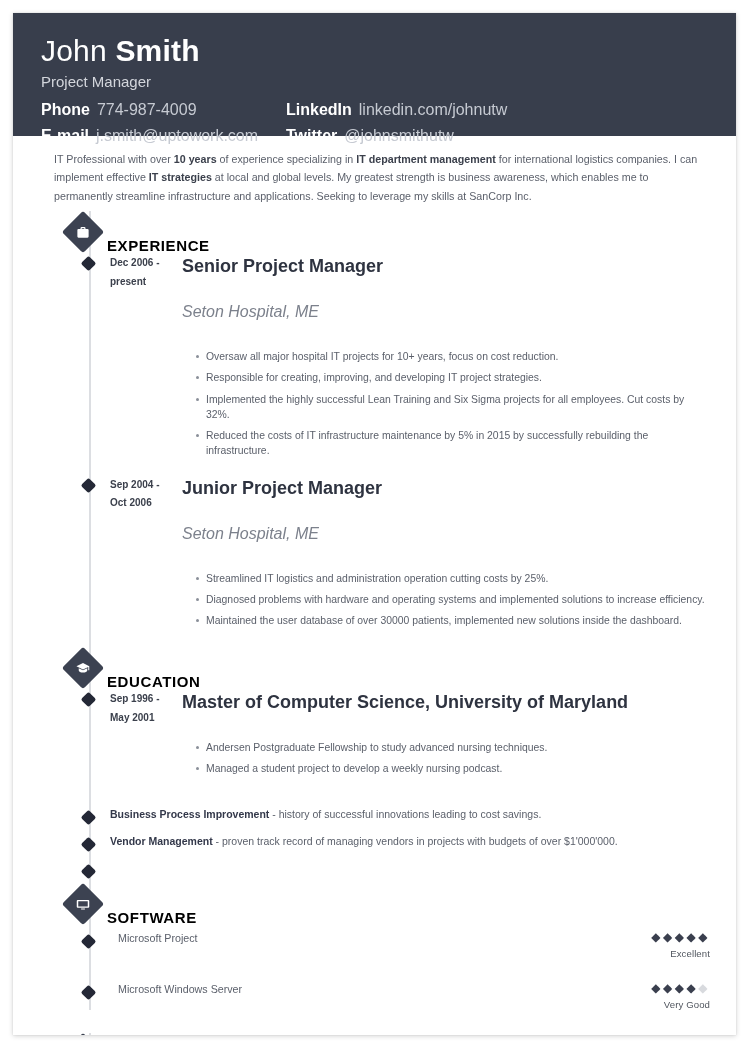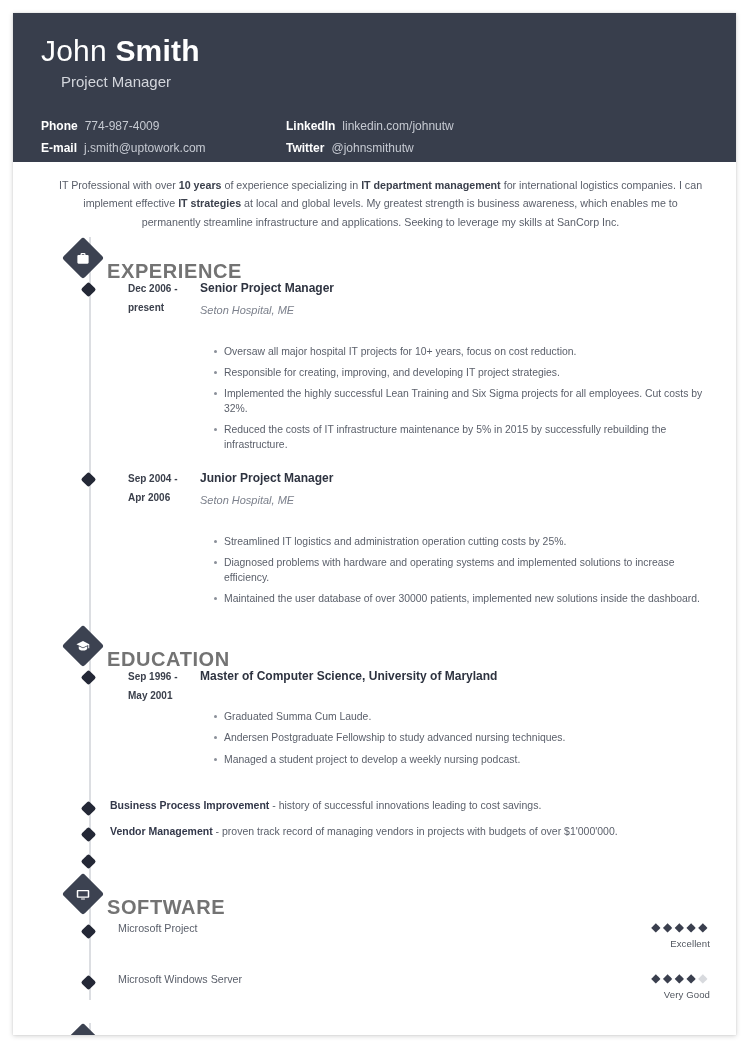--- a/index.html
+++ b/index.html
@@ -23,44 +23,43 @@
     height: 1022px;
     background: #ffffff;
     box-shadow: 0 1px 5px rgba(0,0,0,0.18), 0 0 1px rgba(0,0,0,0.15);
     overflow: hidden;
   }
 
   
   .header {
     background: #383e4c;
     padding: 22px 12px 20px 28px;
-    height: 149px;
+    height: 123px;
     box-sizing: border-box;
   }
   .name {
     color: #ffffff;
     font-size: 30px;
     letter-spacing: 0.2px;
     line-height: 1.05;
     font-weight: 400;
   }
   .name b { font-weight: 700; }
   .job-title {
     color: #d3d6dc;
     font-size: 15px;
     margin-top: 6px;
     font-weight: 400;
-    margin-left: 20px;
   }
   .contact-grid {
-    margin-top: 29px;
+    margin-top: 11px;
     display: grid;
     grid-template-columns: 245px auto;
     row-gap: 8px;
-    font-size: 12px;
+    font-size: 16px;
   }
   .contact-item { display: flex; align-items: baseline; }
   .contact-label {
     color: #ffffff;
     font-weight: 700;
     margin-right: 7px;
     white-space: nowrap;
   }
   .contact-value { color: #c6cad2; font-weight: 400; }
 
@@ -68,21 +67,21 @@
   .body-area {
     padding: 0 26px 0 26px;
     position: relative;
   }
 
   .summary {
     font-size: 10.7px;
     line-height: 1.72;
     color: #5a5f6a;
     padding: 14px 3px 6px 15px;
-    text-align: center;
+    text-align: left;
   }
   .summary b { color: #3b404c; font-weight: 700; }
 
   
   .section { position: relative; }
 
   .timeline {
     position: absolute;
     left: 50px;
     top: 0;
@@ -107,23 +106,23 @@
     background: #3c4251;
     transform: rotate(45deg);
     border-radius: 3px;
     display: flex;
     align-items: center;
     justify-content: center;
   }
   .diamond svg { transform: rotate(-45deg); display: block; }
   .section-title {
     margin-left: 68px;
-    font-size: 20px;
+    font-size: 15px;
     font-weight: 700;
-    color: #737373;
+    color: #000000;
     letter-spacing: 0.6px;
     margin-top: 27px;
   }
 
   .entry {
     position: relative;
     display: flex;
     padding-left: 33px;
     z-index: 2;
   }
@@ -134,40 +133,40 @@
     width: 11px;
     height: 11px;
     background: #242836;
     transform: rotate(45deg);
     border-radius: 2px;
     z-index: 3;
   }
   .dates {
     width: 72px;
     flex: 0 0 72px;
-    margin-left: 56px;
+    margin-left: 38px;
     font-size: 10px;
     font-weight: 700;
     color: #3b404c;
     line-height: 1.85;
     padding-top: 1px;
   }
   .entry-body { flex: 1; padding-top: 0px; }
   .entry-title {
-    font-size: 12px;
+    font-size: 18px;
     font-weight: 700;
     color: #2e3340;
     line-height: 1.5;
   }
   .entry-sub {
-    font-size: 11px;
+    font-size: 16px;
     font-style: italic;
     color: #7c818c;
     line-height: 1.7;
-    margin-top: 4px;
+    margin-top: 18px;
   }
   ul.bullets {
     margin: 21px 0 0 0;
     padding: 0 0 0 14px;
     list-style: none;
   }
   ul.bullets li {
     font-size: 10.4px;
     color: #5a5f6a;
     line-height: 1.45;
@@ -299,21 +298,21 @@
           </ul>
         </div>
       </div>
 
       <div class="sp-14"></div>
 
       <div class="entry">
         <div class="marker"></div>
         <div class="dates">
           <div>Sep 2004 -</div>
-          <div>Apr 2006</div>
+          <div>Oct 2006</div>
         </div>
         <div class="entry-body">
           <div class="entry-title">Junior Project Manager</div>
           <div class="entry-sub">Seton Hospital, ME</div>
           <ul class="bullets">
             <li>Streamlined IT logistics and administration operation cutting costs by 25%.</li>
             <li>Diagnosed problems with hardware and operating systems and implemented solutions to increase efficiency.</li>
             <li>Maintained the user database of over 30000 patients, implemented new solutions inside the dashboard.</li>
           </ul>
         </div>
@@ -336,21 +335,20 @@
 
       <div class="entry">
         <div class="marker"></div>
         <div class="dates">
           <div>Sep 1996 -</div>
           <div>May 2001</div>
         </div>
         <div class="entry-body">
           <div class="entry-title">Master of Computer Science, University of Maryland</div>
           <ul class="bullets">
-            <li>Graduated Summa Cum Laude.</li>
             <li>Andersen Postgraduate Fellowship to study advanced nursing techniques.</li>
             <li>Managed a student project to develop a weekly nursing podcast.</li>
           </ul>
         </div>
       </div>
       <div class="sp-22"></div>
     </div>
 
     <div class="section">
       <div class="timeline"></div>

